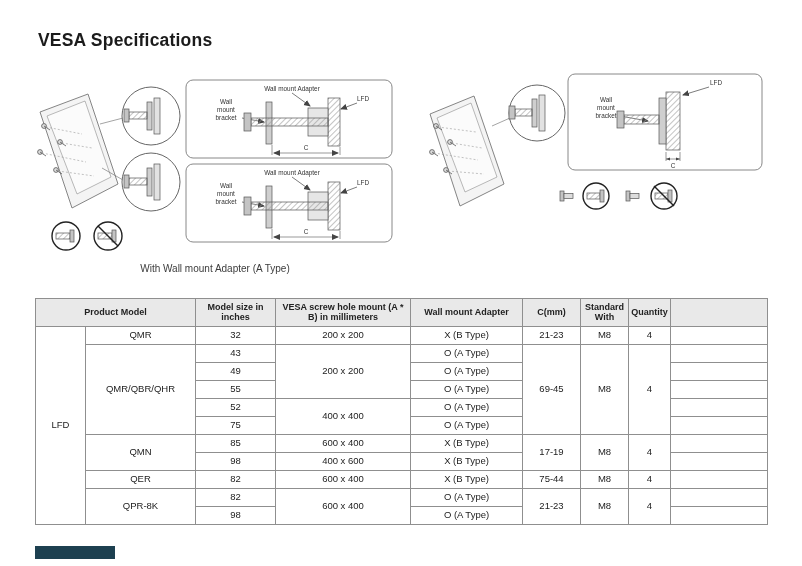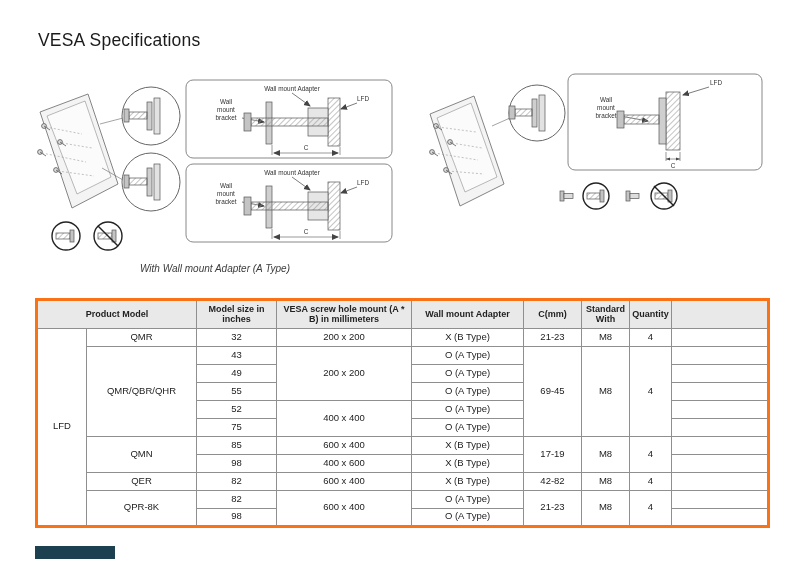--- a/index.html
+++ b/index.html
@@ -1,26 +1,26 @@
 <!DOCTYPE html>
 <html style="--footer-bar: #1d4050; --header-bg: #e9e9e9; --border: #8f8f8f;"><head>
 <meta charset="utf-8">
 <style>
   html,body{margin:0;padding:0;background:#ffffff;}
   .page{position:relative;width:802px;height:566px;background:#fff;font-family:"Liberation Sans",sans-serif;color:#222;overflow:hidden;}
-  .title{position:absolute;left:38px;top:30px;font-size:17.5px;font-weight:400;color:#1b1b1b;letter-spacing:.2px;}
+  .title{position:absolute;left:38px;top:30px;font-size:17.5px;font-weight:700;color:#1b1b1b;letter-spacing:.2px;}
   figure{margin:0;}
   .diagram-a{position:absolute;left:30px;top:68px;}
   .diagram-b{position:absolute;left:420px;top:68px;}
   .caption{position:absolute;top:263px;font-size:10px;color:#3c3c3c;text-align:center;}
-  .caption.a{left:30px;width:370px;font-style:italic;}
+  .caption.a{left:30px;width:370px;}
   .caption.b{left:420px;width:350px;}
   svg text{font-family:"Liberation Sans",sans-serif;fill:#333;}
   table.spec{position:absolute;left:35px;top:298px;width:732px;border-collapse:collapse;table-layout:fixed;
-             font-size:9.5px;color:#222;border:3px solid #f97316;}
+             font-size:9.5px;color:#222;border:1px solid #f97316;}
   .spec th,.spec td{border:1px solid var(--border,#8f8f8f);text-align:center;vertical-align:middle;
                     padding:1px 2px;line-height:1.15;overflow:hidden;}
   .spec th{background:var(--header-bg,#e9e9e9);font-weight:600;font-size:9px;padding:3px 2px;}
   .spec tbody tr{height:18px;}
   .footer-bar{position:absolute;left:35px;top:546px;width:80px;height:13px;background:var(--footer-bar,#1d4050);}
 </style>
 </head>
 <body>
 
 <div class="page">
@@ -312,21 +312,21 @@
         <td>98</td>
         <td>400 x 600</td>
         <td>X (B Type)</td>
         <td></td>
       </tr>
       <tr>
         <td>QER</td>
         <td>82</td>
         <td>600 x 400</td>
         <td>X (B Type)</td>
-        <td>42-82</td>
+        <td>75-44</td>
         <td>M8</td>
         <td>4</td>
         <td></td>
       </tr>
       <tr>
         <td rowspan="2">QPR-8K</td>
         <td>82</td>
         <td rowspan="2">600 x 400</td>
         <td>O (A Type)</td>
         <td rowspan="2">21-23</td>

